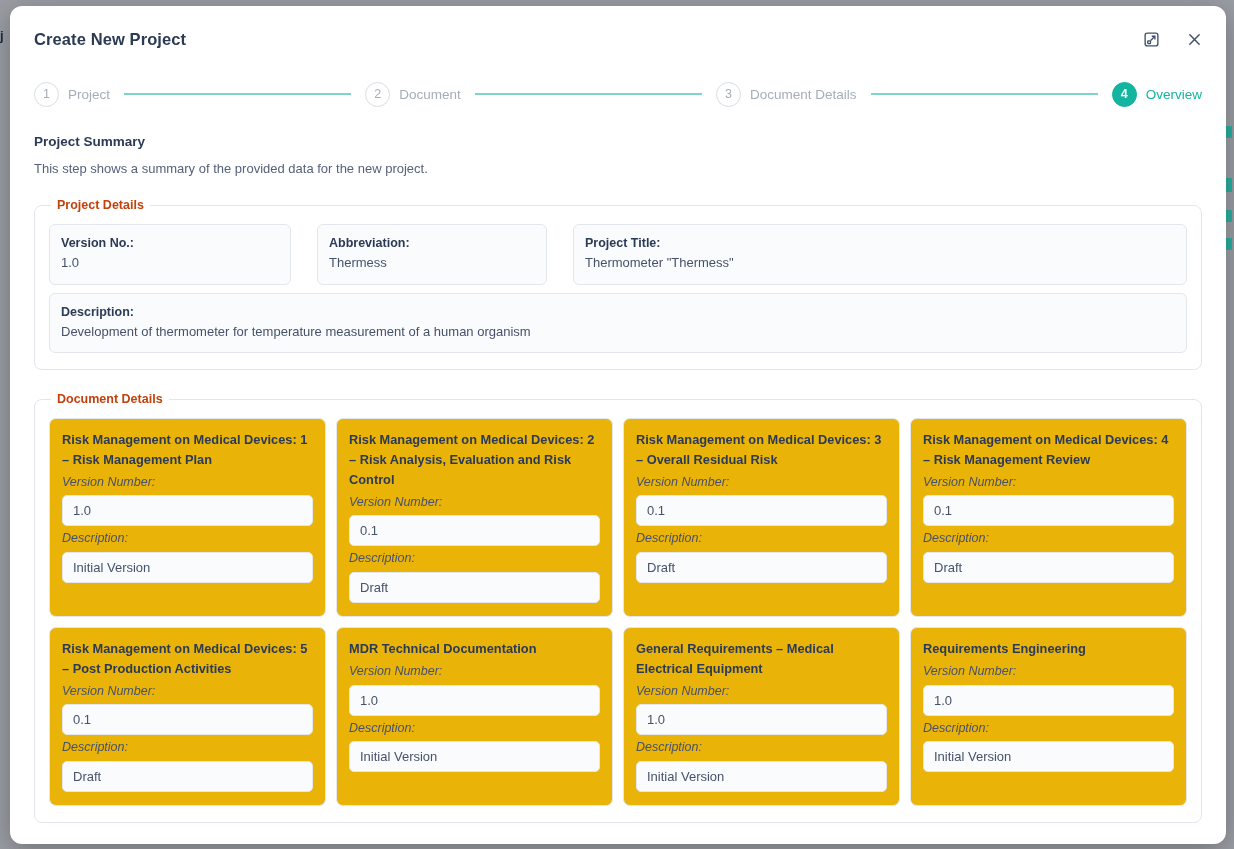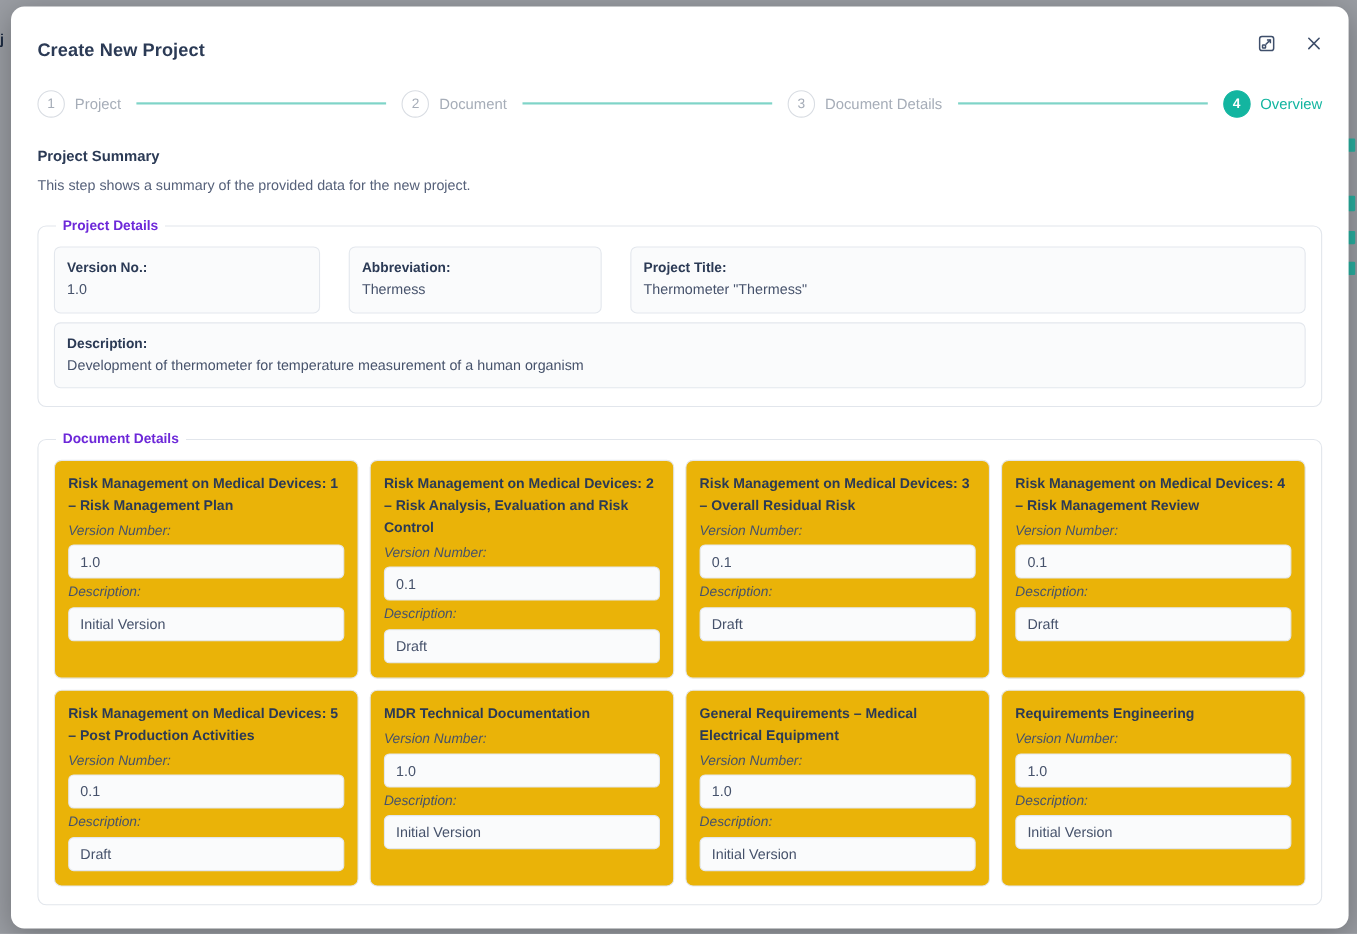--- a/index.html
+++ b/index.html
@@ -21,22 +21,22 @@
     width:1216px; height:838px;
     background:#ffffff;
     border-radius:12px;
     box-shadow:0 6px 28px rgba(0,0,0,.28);
     overflow:hidden;
   }
 
   
   .modal-header {
     height:66px; position:relative;
-    display:flex; align-items:flex-end;
-    padding:16px 24px;
+    display:flex; align-items:center;
+    padding:0 24px;
   }
   .modal-title {
     font-size:16.5px; font-weight:700; color:#2b3a55;
     letter-spacing:.1px;
   }
   .header-actions {
     position:absolute; right:22px; top:50%; transform:translateY(-50%);
     display:flex; align-items:center; gap:23px;
   }
   .hdr-icon { color:#3f4f6b; display:flex; align-items:center; justify-content:center;
@@ -61,21 +61,21 @@
   
   .body { padding:0 24px; }
   .summary-title { font-size:13.5px; font-weight:700; color:#2b3a55; margin-top:20px; }
   .summary-sub { font-size:13px; color:#56617a; margin-top:12px; }
 
   fieldset.group {
     margin:22px 0 0 0; padding:12px 14px 16px 14px;
     border:1px solid #e2e6ec; border-radius:8px;
   }
   fieldset.group legend {
-    font-size:12.5px; font-weight:700; color:#6d28d9;
+    font-size:12.5px; font-weight:700; color:#c2410c;
     padding:0 6px; margin-left:2px;
   }
 
   .detail-row { display:flex; gap:26px; }
   .detail-row + .detail-row { margin-top:8px; }
   .detail-box {
     border:1px solid #e3e7ed; border-radius:6px; background:#fafbfc;
     padding:9px 11px 10px 11px;
   }
   .detail-label { font-size:12.5px; font-weight:700; color:#2b3a55; line-height:1.55; }

